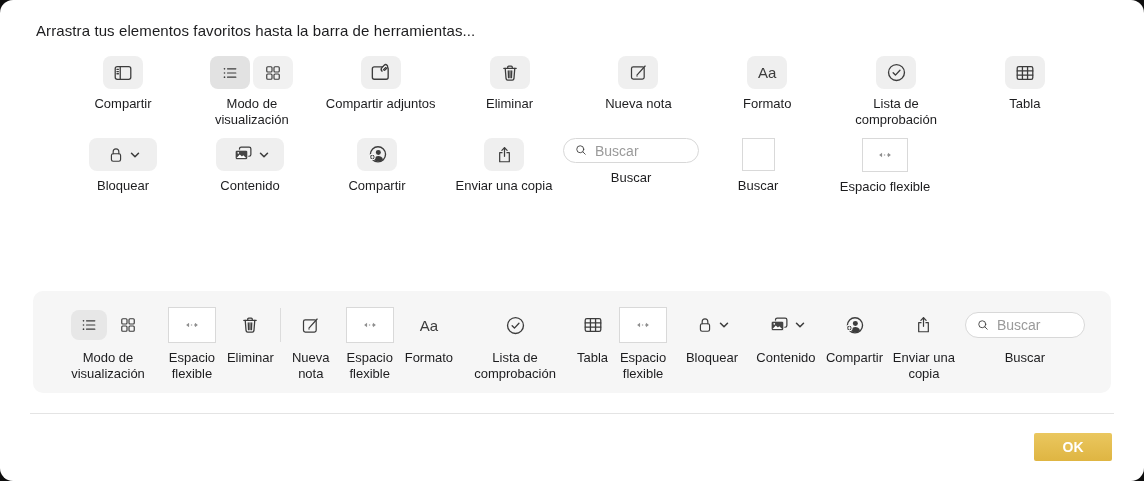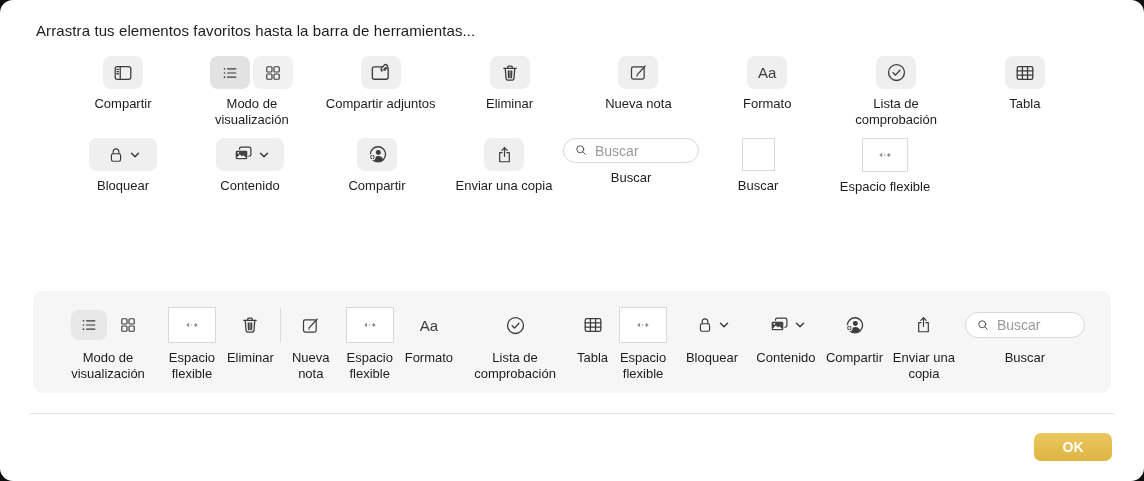--- a/index.html
+++ b/index.html
@@ -48,21 +48,21 @@
   .bar .item-modo-de-visualizacion .label{white-space:normal;width:98px;}
   .bar .item-espacio-flexible .label{white-space:normal;width:58px;}
   .bar .item-nueva-nota .label{white-space:normal;width:48px;}
   .bar .item-lista-de-comprobacion .label{white-space:normal;width:112px;}
   .bar .item-enviar-una-copia .label{white-space:normal;width:70px;}
   .bar .search-pill{width:120px;height:26px;}
   .bar .flex-box{width:48px;height:36px;}
 
   
   .footer-divider{position:absolute;left:30px;top:413px;width:1084px;height:1px;background:#e4e4e4;}
-  .ok-btn{position:absolute;right:32px;top:433px;width:78px;height:28px;border:none;border-radius:7px;
+  .ok-btn{position:absolute;right:32px;top:433px;width:78px;height:28px;border:none;border-radius:2px;
           background:linear-gradient(#eac75f,#dfb542);color:#fff;font-size:14px;font-weight:600;
           font-family:"Liberation Sans","DejaVu Sans",sans-serif;display:flex;align-items:center;justify-content:center;cursor:default;}
 </style>
 </head>
 <body>
 
 <div class="sheet">
   <div class="instruction" id="instr-fav">Arrastra tus elementos favoritos hasta la barra de herramientas...</div>
 
   <div class="fav-row fav" id="fav-row1">

